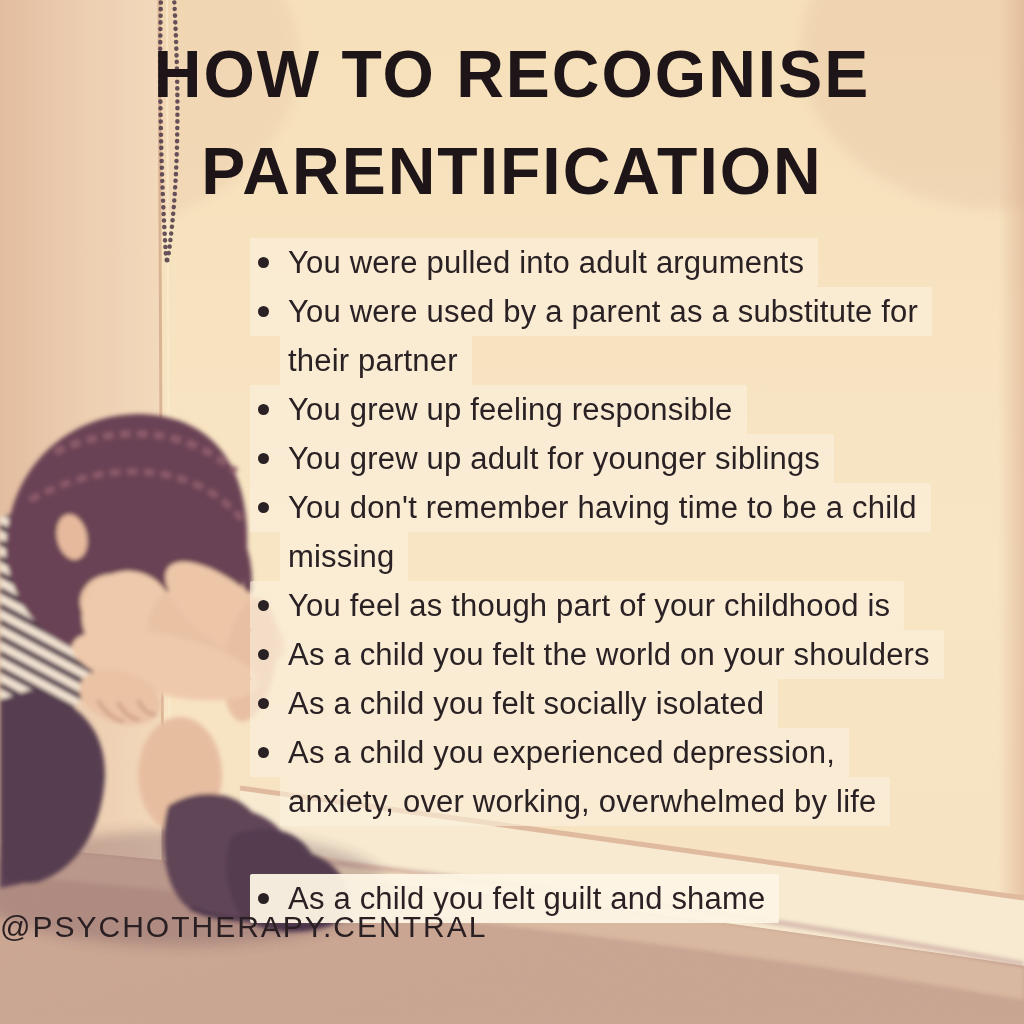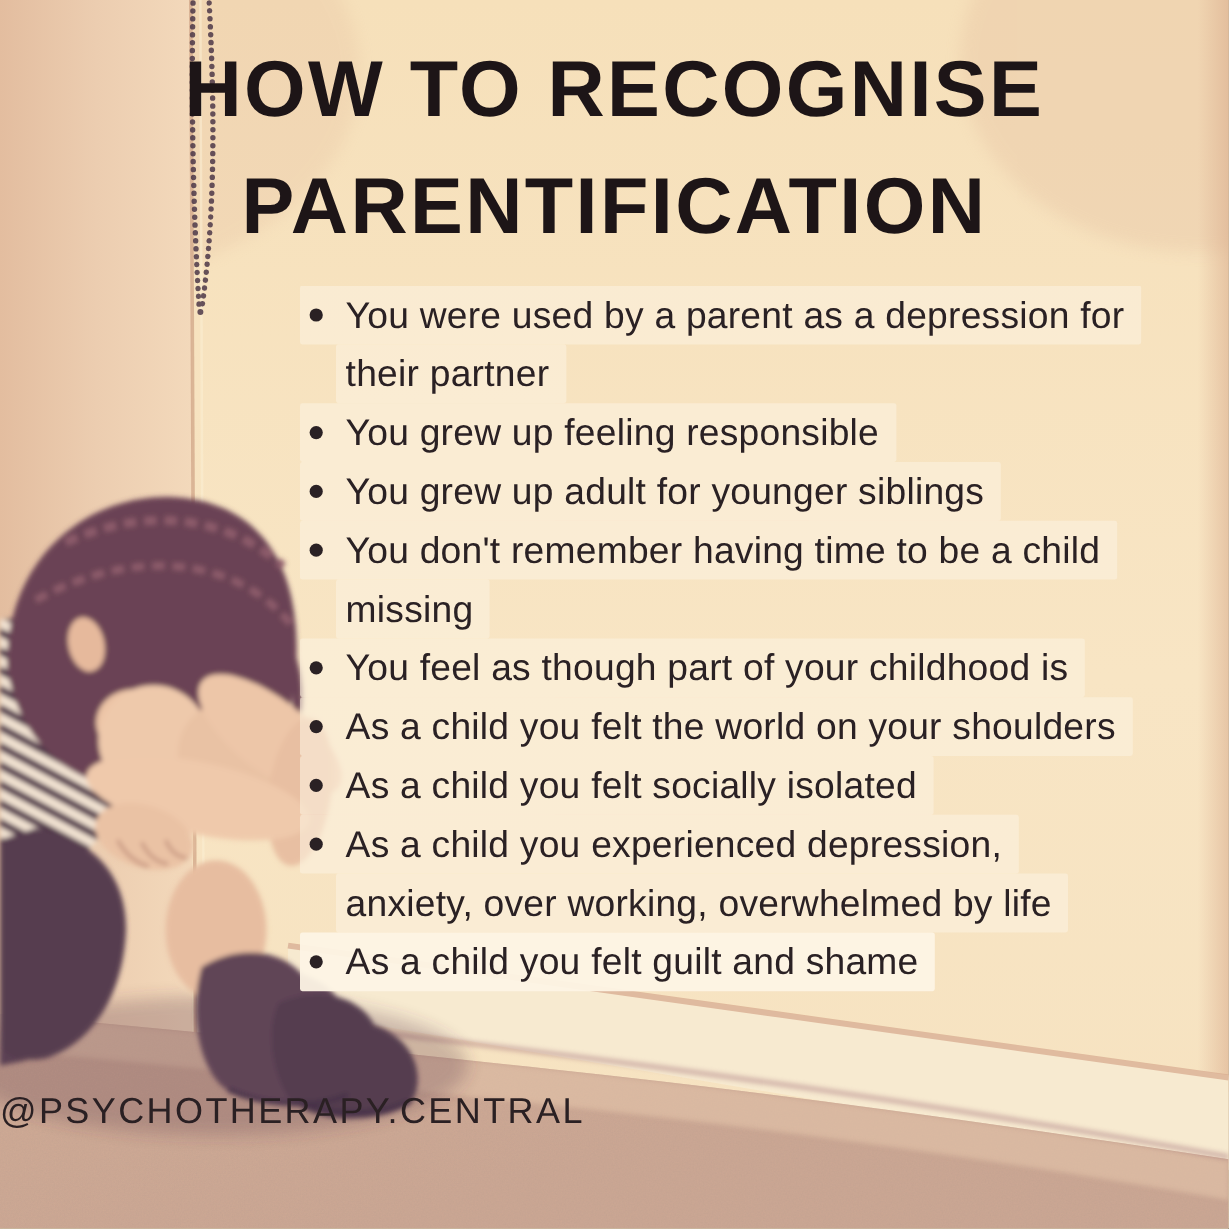--- a/index.html
+++ b/index.html
@@ -16,21 +16,21 @@
     text-align:center;font-weight:bold;font-size:66px;line-height:97px;
     letter-spacing:2px;color:var(--title,#1d1517);white-space:nowrap;
   }
   .bullets{position:absolute;left:250px;top:238px;width:774px;}
   .bline{
     display:flex;align-items:center;height:49px;width:fit-content;
     background:var(--line-hl,rgba(252,241,223,.6));
     padding:0 14px 0 8px;border-radius:2px;
   }
   .bline.cont{margin-left:30px;text-align:right;}
-  .bline.hl{background:var(--strong-hl,rgba(253,244,229,.95));}
+  .bline.hl{background:var(--strong-hl,rgba(253,244,229,.95));margin-top:48px;}
   .dot{width:11px;height:11px;border-radius:50%;background:var(--text,#2a2124);margin-right:19px;flex:none;}
   .btext{font-size:31px;color:var(--text,#2a2124);white-space:nowrap;letter-spacing:.2px;}
   .handle{
     position:absolute;left:0;right:0;top:910px;text-align:left;
     font-size:30px;letter-spacing:2px;color:#2a2023;white-space:nowrap;
   }
 </style>
 </head>
 <body>
 
@@ -133,21 +133,25 @@
   </svg>
 
   <header class="title">
     <div>HOW TO RECOGNISE</div>
     <div>PARENTIFICATION</div>
   </header>
 
   <main class="bullets" id="bullet-list">
       <div class="bline">
       <span class="dot"></span>
-      <span class="btext">You were used by a parent as a depression for</span>
+      <span class="btext">You were pulled into adult arguments</span>
+    </div>
+      <div class="bline">
+      <span class="dot"></span>
+      <span class="btext">You were used by a parent as a substitute for</span>
     </div>
       <div class="bline cont">
 
       <span class="btext">their partner</span>
     </div>
       <div class="bline">
       <span class="dot"></span>
       <span class="btext">You grew up feeling responsible</span>
     </div>
       <div class="bline">

